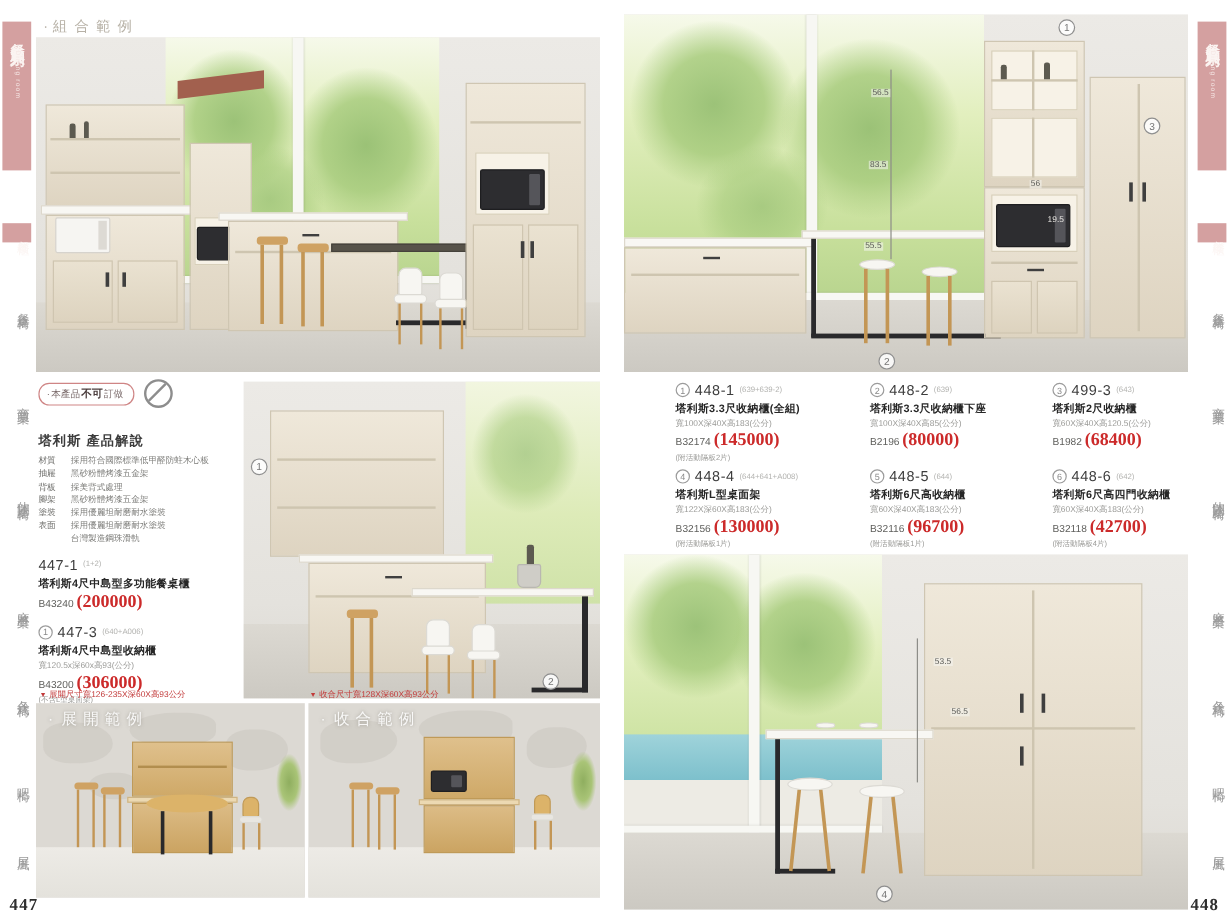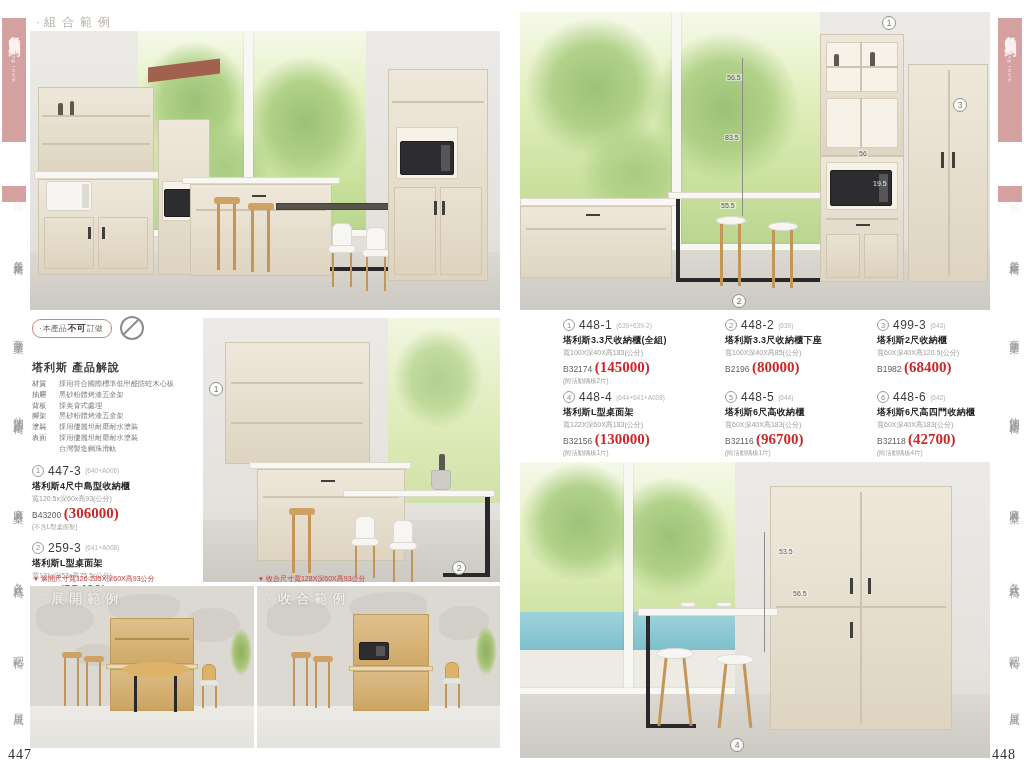--- a/index.html
+++ b/index.html
@@ -11,21 +11,21 @@
   .sidebar.left{left:0;}
   .sidebar.right{right:0;}
   .vtext{writing-mode:vertical-rl;text-orientation:upright;}
   .series-block{position:absolute;top:18px;left:2px;width:24px;height:124px;background:#d4a0a0;
     display:flex;flex-direction:column;align-items:center;padding-top:8px;box-sizing:border-box;}
   .series-cn{color:#fbf4f2;font-size:12px;letter-spacing:3px;font-weight:bold;}
   .series-en{writing-mode:vertical-rl;color:#f6e8e6;font-size:5.5px;margin-top:4px;letter-spacing:1px;}
   .cat{position:absolute;left:2px;width:24px;text-align:center;color:#9a9a9a;font-size:10.5px;
     letter-spacing:2px;display:flex;justify-content:center;}
   .cat.active{background:#d4a0a0;color:#fcf6f4;padding:6px 0;}
-  .pagenum{position:absolute;bottom:5px;font-family:"Liberation Serif",serif;font-weight:normal;
+  .pagenum{position:absolute;bottom:5px;font-family:"Liberation Serif",serif;font-weight:bold;
     font-size:14px;color:#2e2e2e;letter-spacing:1px;}
   .pagenum.pl{left:8px;} .pagenum.pr{right:8px;}
 
   
   .combo-title{position:absolute;left:36px;top:14px;color:#b7b1a6;font-size:12px;letter-spacing:6px;}
   .combo-title .dot{letter-spacing:2px;margin-right:2px;color:#b7b1a6;}
   .photo-title{position:absolute;left:10px;top:4px;color:rgba(255,255,255,.88);font-size:13px;
     letter-spacing:5px;text-shadow:0 0 3px rgba(110,105,95,.55);z-index:30;}
   .photo-title .dot{margin-right:2px;}
 
@@ -241,20 +241,31 @@
       <div class="spec">
           <span class="lab">表面</span>
           <span>採用優麗坦耐磨耐水塗裝</span>
         </div>
       <div class="spec">
           <span class="lab"></span>
           <span>台灣製造鋼珠滑軌</span>
         </div>
     </div>
 
+    <div class="product">
+      <div class="p-head">
+
+        <span class="p-code">447-1</span>
+        <span class="p-ref">(1+2)</span>
+      </div>
+      <div class="p-name">塔利斯4尺中島型多功能餐桌櫃</div>
+
+      <div class="p-sku"><span>B43240</span> <span class="p-price">(200000)</span></div>
+
+    </div>
 
     <div class="product">
       <div class="p-head">
         <span class="marker">1</span>
         <span class="p-code">447-3</span>
         <span class="p-ref">(640+A006)</span>
       </div>
       <div class="p-name">塔利斯4尺中島型收納櫃</div>
       <div class="p-size">寬120.5x深60x高93(公分)</div>
       <div class="p-sku"><span>B43200</span> <span class="p-price">(306000)</span></div>

